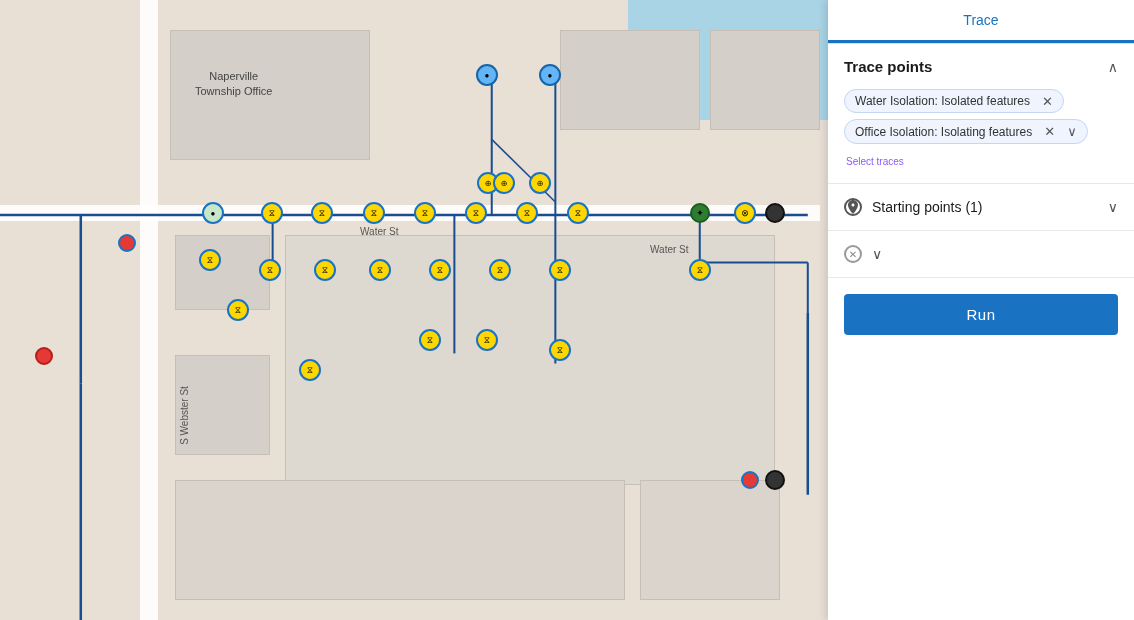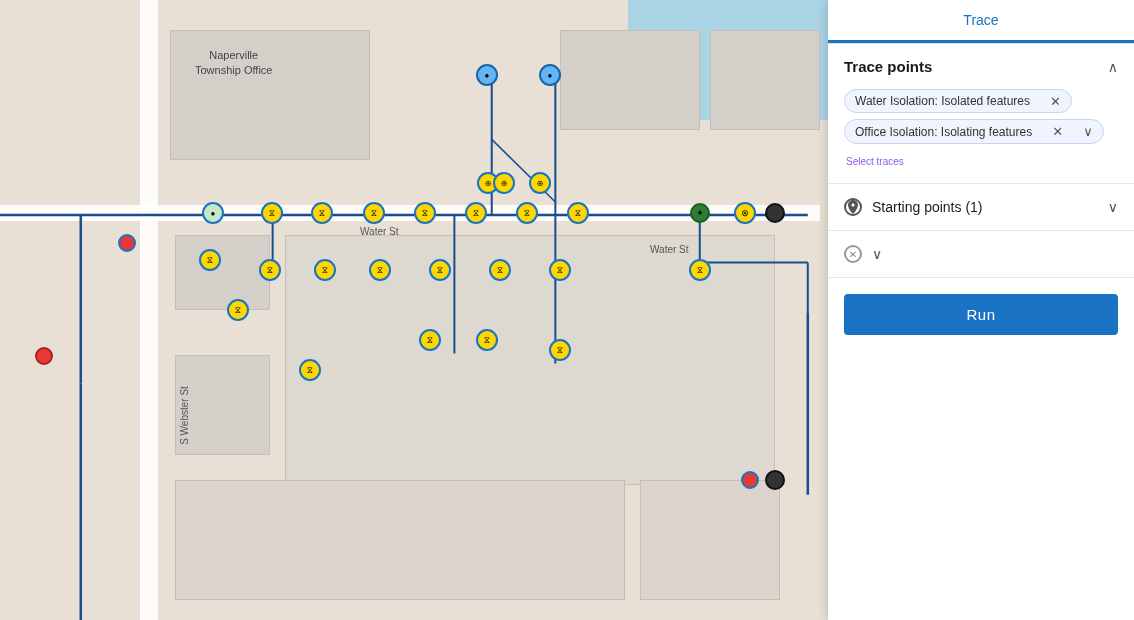--- a/index.html
+++ b/index.html
@@ -163,21 +163,21 @@
     .tag-container {
       display: flex;
       flex-wrap: wrap;
       gap: 6px;
       margin-bottom: 8px;
     }
 
     .trace-tag {
       display: flex;
       align-items: center;
-      gap: 20px;
+      gap: 12px;
       background: #f0f4ff;
       border: 1px solid #c5d5f5;
       border-radius: 16px;
       padding: 4px 10px;
       font-size: 12px;
       color: #333;
     }
 
     .tag-close {
       cursor: pointer;
@@ -281,21 +281,21 @@
   <div class="building" style="top:30px;left:170px;width:200px;height:130px;"></div>
   <div class="building" style="top:235px;left:175px;width:95px;height:70px;"></div>
   <div class="building" style="top:235px;left:285px;width:490px;height:250px;background:#ddd8d0;"></div>
   <div class="building" style="top:235px;left:175px;width:95px;height:75px;"></div>
   <div class="building" style="top:355px;left:175px;width:95px;height:100px;"></div>
   <div class="building" style="top:480px;left:175px;width:450px;height:120px;background:#dad4cc;"></div>
   <div class="building" style="top:480px;left:640px;width:140px;height:120px;background:#dad4cc;"></div>
   <div class="building" style="top:30px;left:560px;width:140px;height:100px;"></div>
   <div class="building" style="top:30px;left:710px;width:110px;height:100px;"></div>
 
-  <div class="place-label" style="top:48px;left:195px;">
+  <div class="place-label" style="top:69px;left:195px;">
     <span>Naperville</span><br>
     <span>Township Office</span>
   </div>
 
   <svg class="network-lines" xmlns="http://www.w3.org/2000/svg" viewBox="0 0 820 620">
 
     <line x1="0" y1="213" x2="800" y2="213" stroke="#1a4d8f" stroke-width="2.5"></line>
 
     <line x1="80" y1="213" x2="80" y2="380" stroke="#1a4d8f" stroke-width="2.5"></line>
     <line x1="80" y1="380" x2="80" y2="620" stroke="#1a4d8f" stroke-width="2.5"></line>

